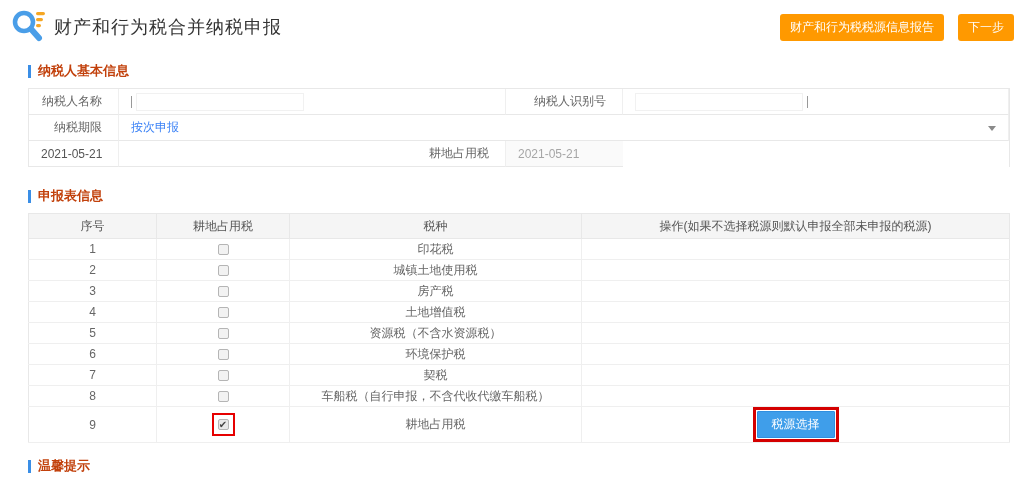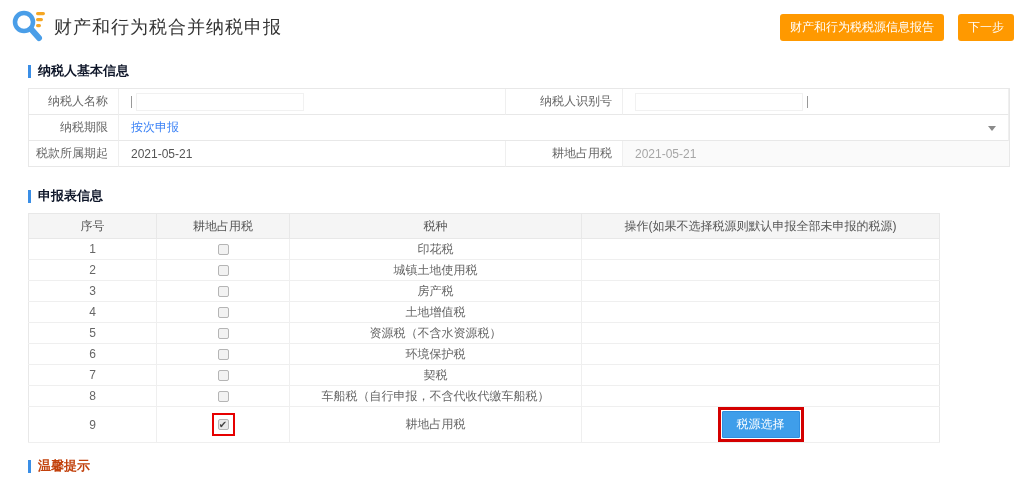--- a/index.html
+++ b/index.html
@@ -8,43 +8,43 @@
 
   
   .page-header { display:flex; align-items:center; padding:8px 10px 6px 10px; height:52px; }
   .page-title { font-size:18px; color:#333; margin-left:8px; letter-spacing:1px; }
   .header-actions { margin-left:auto; display:flex; gap:14px; }
   .btn-orange { background:#ff9900; color:#fff; border:none; font-size:12px;
     padding:5px 10px; border-radius:3px; cursor:pointer; font-family:inherit; white-space:nowrap; }
 
   
   .section-title { display:flex; align-items:center; margin:10px 14px 8px 28px;
-    font-weight:bold; font-size:13px; color:#0f172a; }
+    font-weight:bold; font-size:13px; color:#c2410c; }
   .section-title .bar { width:3px; height:13px; background:#3a8ee6; margin-right:7px; }
   .section-title.red { color:#c2410c; }
 
   
   .form-grid { margin:0 14px 0 28px; border:1px solid #e8e8e8; border-bottom:none;
     display:grid; grid-template-columns:90px 387px 117px 1fr; }
   .fcell { border-bottom:1px solid #e8e8e8; border-right:1px solid #efefef;
     height:26px; display:flex; align-items:center; }
   .fcell:last-child { border-right:none; }
-  .flabel { justify-content:flex-end; padding-right:10px; color:#666; background:#fff; }
+  .flabel { justify-content:flex-end; padding-right:16px; color:#666; background:#fff; }
   .fvalue { padding-left:12px; color:#555; position:relative; }
   .fvalue.span3 { grid-column:2 / 5; }
   .fvalue.disabled { background:#fafafa; color:#a6a6a6; }
   .redact-box { display:inline-block; width:168px; height:18px; background:#fff;
     border:1px solid #f1f1f1; }
   .cursor-mark { display:inline-block; width:1px; height:12px; background:#999; margin-right:4px; }
   .cursor-mark.after { margin:0 0 0 4px; }
   .select-caret { position:absolute; right:12px; top:11px; width:0; height:0;
     border-left:4px solid transparent; border-right:4px solid transparent; border-top:5px solid #8a8a8a; }
 
   
-  .decl-table { margin:8px 14px 0 28px; border-collapse:collapse; width:912px; table-layout:fixed; }
+  .decl-table { margin:8px 14px 0 28px; border-collapse:collapse; width:982px; table-layout:fixed; }
   .decl-table col.c1{width:128px} .decl-table col.c2{width:133px}
   .decl-table col.c3{width:292px} .decl-table col.c4{width:auto}
   .decl-table th { background:#f5f5f5; font-weight:normal; color:#555;
     border:1px solid #e8e8e8; height:25px; text-align:center; }
   .decl-table td { border:1px solid #efefef; border-left:1px solid #f3f3f3;
     height:21px; text-align:center; color:#666; padding:0; }
   .decl-table td:first-child, .decl-table th:first-child { border-left:1px solid #e8e8e8; }
   .decl-table td:last-child, .decl-table th:last-child { border-right:1px solid #e8e8e8; }
 
   .chk { display:inline-block; width:11px; height:11px; background:#f2f2f2;
@@ -93,21 +93,20 @@
     <span class="redact-box"></span>
     <span class="cursor-mark after"></span>
   </div>
 
   <div class="fcell flabel">纳税期限</div>
   <div class="fcell fvalue span3">
     <span style="color:#3b82f6">按次申报</span>
     <span class="select-caret"></span>
   </div>
 
-  <div class="fcell flabel">税款所属期起</div>
   <div class="fcell fvalue">
     <span>2021-05-21</span>
   </div>
   <div class="fcell flabel">耕地占用税</div>
   <div class="fcell fvalue disabled">
     <span>2021-05-21</span>
   </div>
 </div>
 
 <div class="section-title" style="margin-top:20px">

